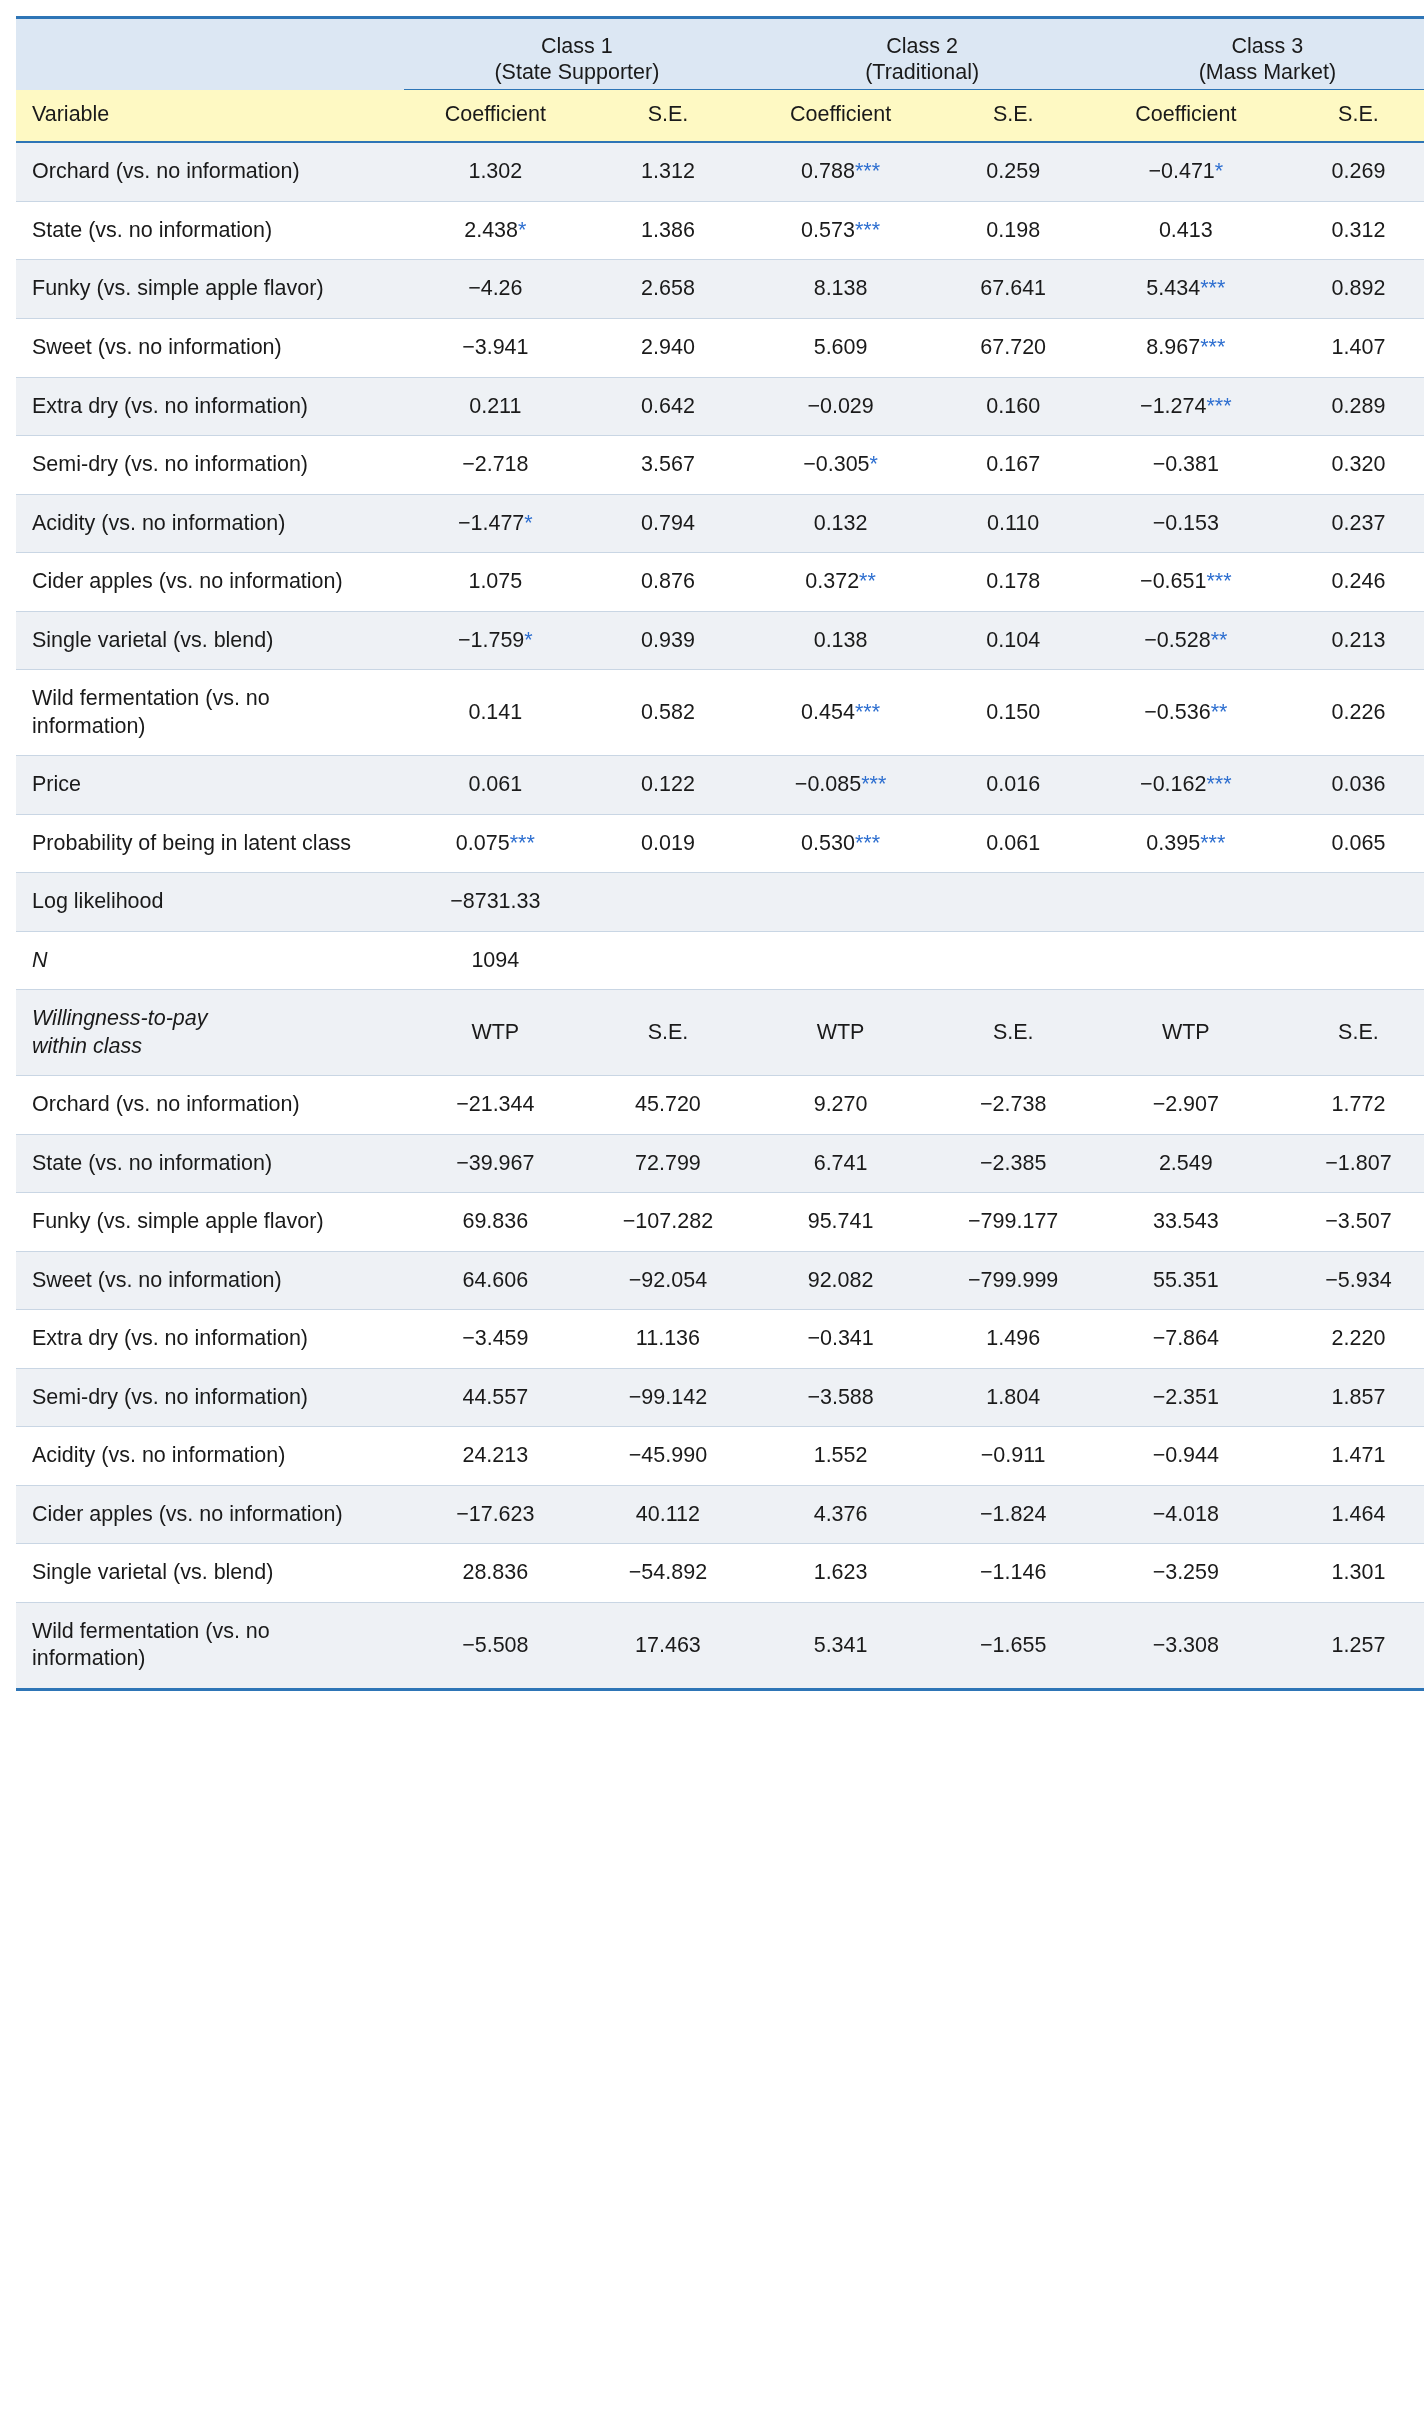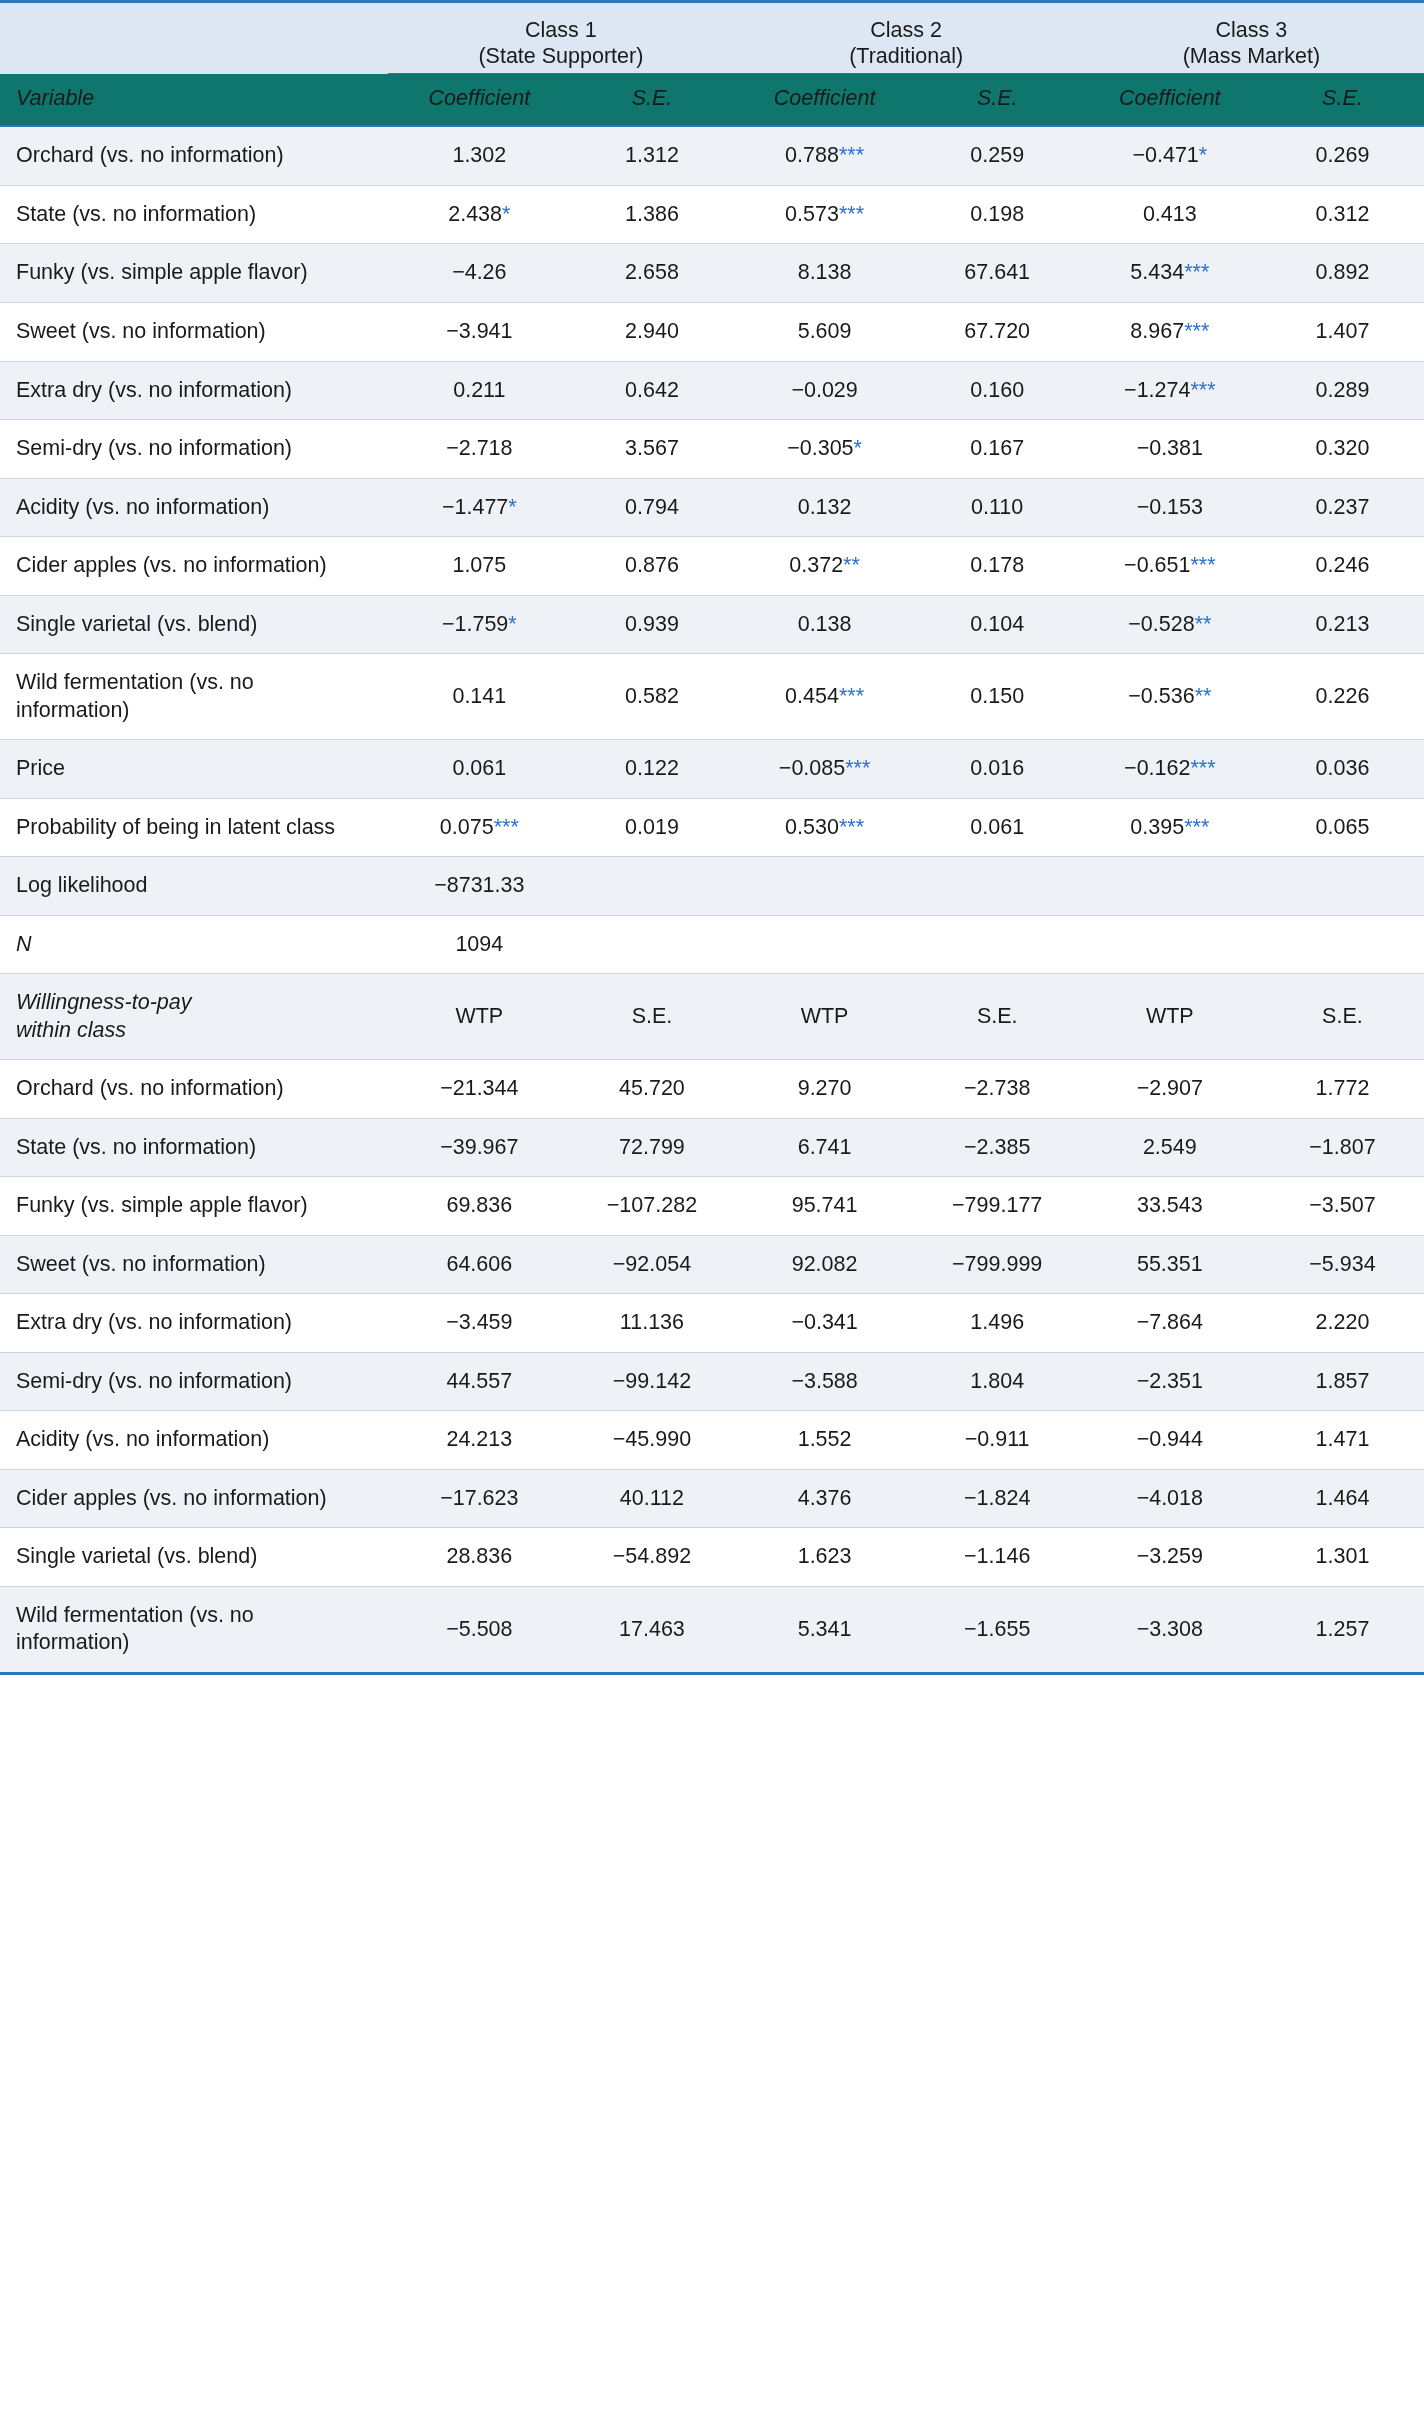--- a/index.html
+++ b/index.html
@@ -7,21 +7,21 @@
     margin: 0;
     padding: 0;
     background: #ffffff;
   }
   body {
     font-family: "Liberation Sans", sans-serif;
     width: 1424px;
   }
   .table-wrap {
     width: 1424px;
-    padding: 0;
+    padding: 16px;
     background: #ffffff;
     border-radius: 6px;
   }
   table.lca {
     border-collapse: collapse;
     width: 1424px;
     table-layout: fixed;
     font-size: 21.5px;
     color: #1a1a1a;
   }
@@ -36,27 +36,26 @@
     padding: 14px 16px 4px 16px;
     text-align: center;
     font-weight: normal;
     line-height: 1.22;
     vertical-align: bottom;
   }
   tr.hdr-group th.blankcell {
     background: #dce7f3;
   }
   tr.hdr-sub th {
-    background: #0f766e;
+    background: #fef9c3;
     padding: 12px 16px 14px 16px;
     font-weight: normal;
     text-align: center;
     vertical-align: bottom;
     border-bottom: 2.5px solid #2e75b6;
-    font-style: italic;
   }
   tr.hdr-sub th.var-head {
     text-align: left;
   }
   .grp-underline {
     border-bottom: 1.5px solid #2e75b6;
   }
   tbody td {
     padding: 15px 16px;
     vertical-align: middle;

